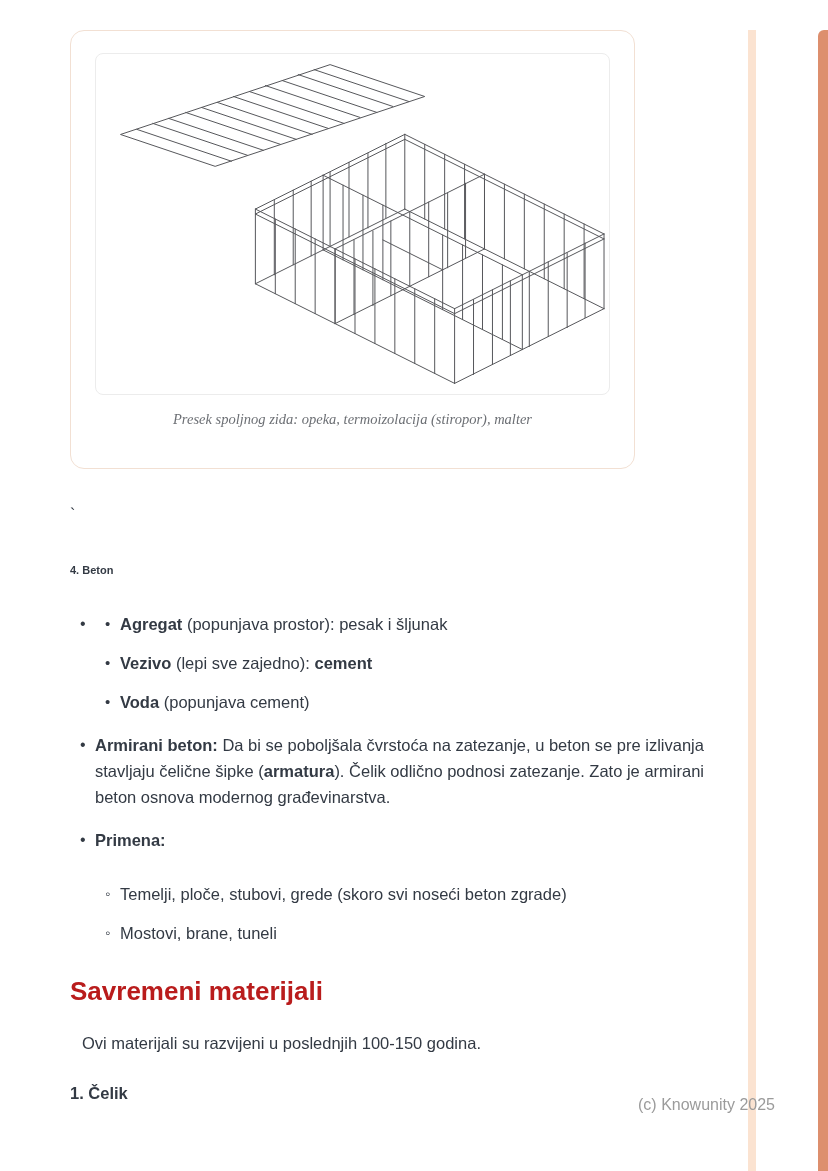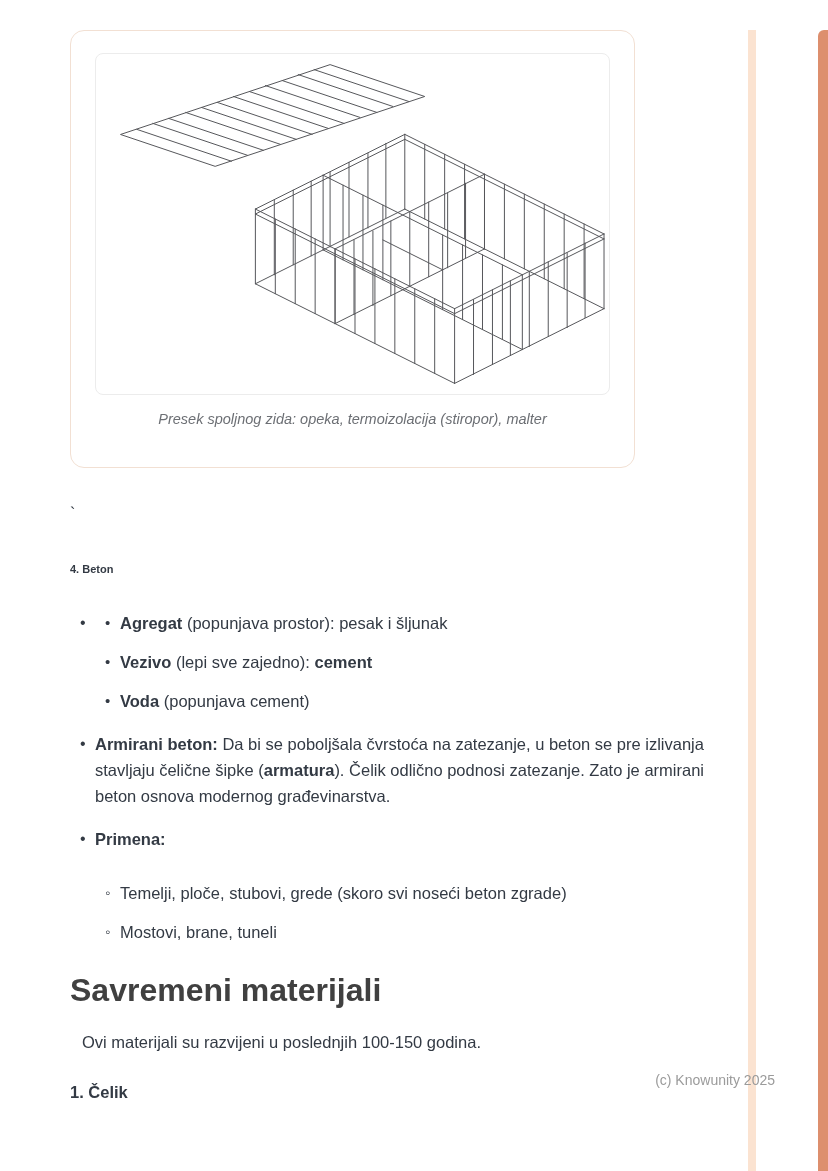--- a/index.html
+++ b/index.html
@@ -42,20 +42,21 @@
     height:340px;
     overflow:hidden;
   }
   .figure-frame svg{display:block;width:100%;height:100%;}
   .figure-caption{
     margin-top:16px;
     text-align:center;
     font-style:italic;
     font-size:14.5px;
     color:#6c6f74;
+    font-family:Liberation Serif, serif;
   }
   
   .content{
     margin:0 0 0 70px;
     width:676px;
     font-size:16.5px;
     line-height:26px;
   }
   .stray{
     margin-top:38px;
@@ -83,31 +84,31 @@
     font-size:15px;
   }
   ul.lvl2.circle > li::before{
     content:"◦";
     position:absolute;left:-15px;top:0;
     font-size:15px;
   }
   .b{font-weight:700;}
   h2.orange{
     margin:32px 0 8px 0;
-    font-size:32px;
+    font-size:26px;
     font-weight:700;
-    color:#404040;
+    color:#b91c1c;
   }
   p.intro{margin:26px 0 0 12px;}
   p.sub-bold{margin:24px 0 0 0;font-weight:700;}
   .footer{
     position:absolute;
-    top:1072px;
+    top:1096px;
     right:53px;
-    font-size:14px;
+    font-size:16px;
     color:#9b9b9b;
     z-index:2;
   }
   svg line, svg polyline, svg polygon, svg path{
     stroke:#55565a;
     stroke-width:1;
     fill:none;
     stroke-linecap:round;
   }
 </style>

